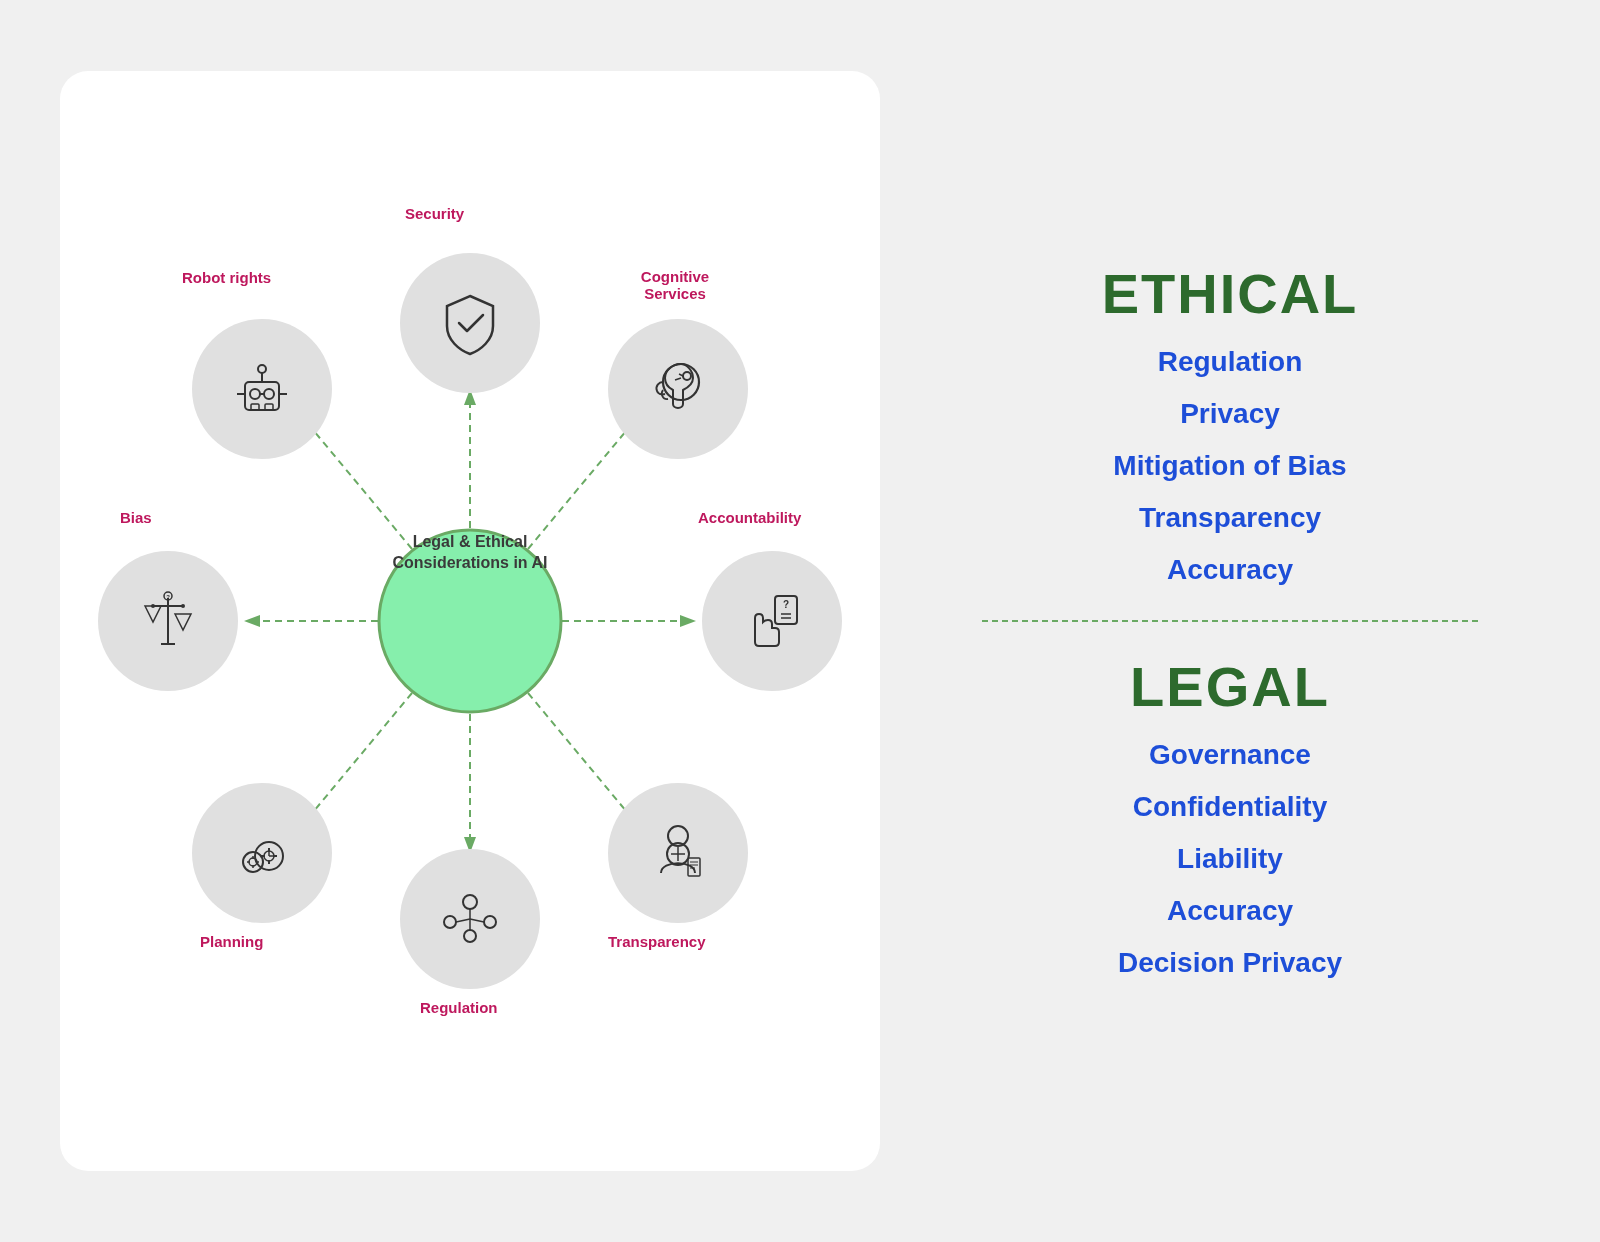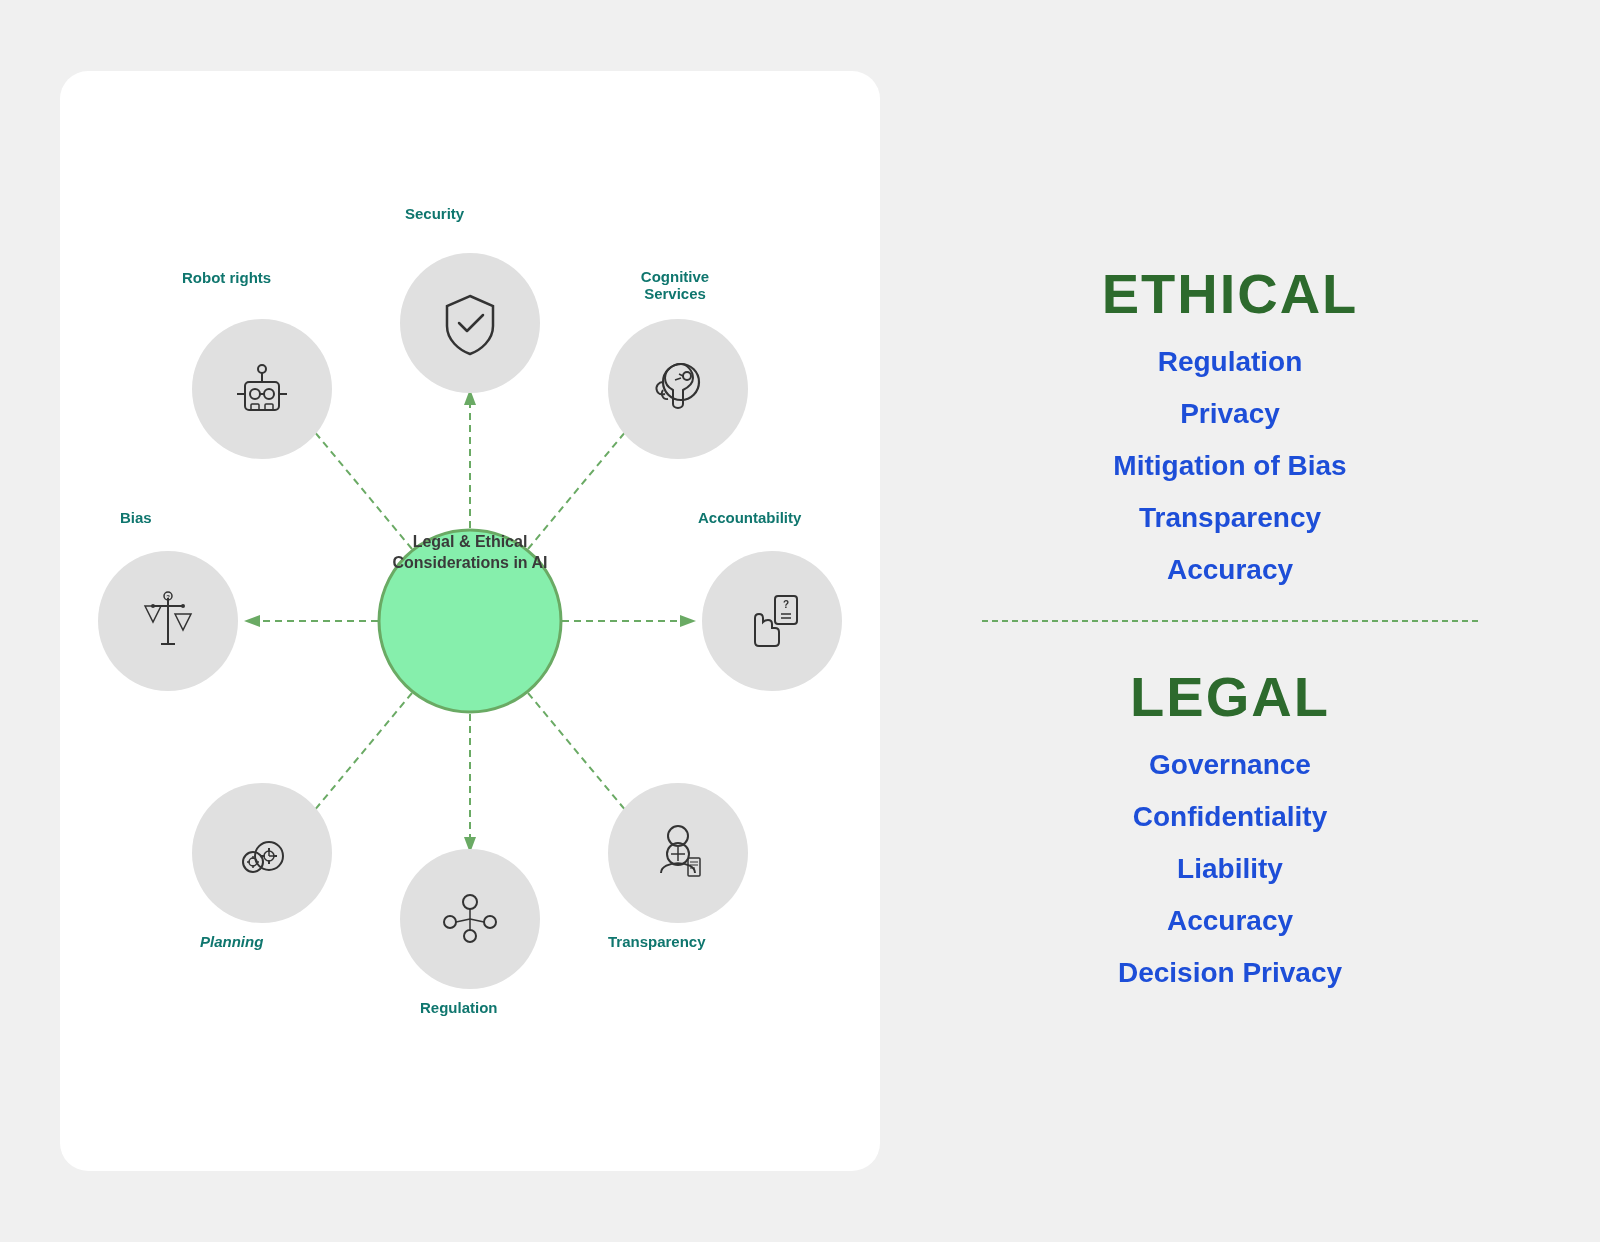--- a/index.html
+++ b/index.html
@@ -72,21 +72,21 @@
     }
     .satellite svg {
       width: 70px;
       height: 70px;
     }
     .satellite-label {
       position: absolute;
       text-align: center;
       font-size: 15px;
       font-weight: 600;
-      color: #0f766e;
+      color: #be185d;
       white-space: nowrap;
     }
     
     .lines-svg {
       position: absolute;
       top: 0; left: 0;
       width: 100%; height: 100%;
       z-index: 2;
       pointer-events: none;
     }
@@ -98,21 +98,21 @@
       align-items: center;
       gap: 0;
       padding: 20px 0;
     }
     .section-title {
       font-size: 56px;
       font-weight: 900;
       color: #2d6a2d;
       letter-spacing: 2px;
       margin-bottom: 10px;
-      margin-top: 18px;
+      margin-top: 8px;
     }
     .section-item {
       font-size: 28px;
       font-weight: 700;
       color: #1d4ed8;
       margin: 10px 0;
       text-align: center;
     }
     .divider-dashed {
       width: 80%;
@@ -238,21 +238,21 @@
           <circle cx="26" cy="44" r="10" stroke="#333" stroke-width="2" fill="none"></circle>
           <circle cx="26" cy="44" r="4" stroke="#333" stroke-width="1.5" fill="none"></circle>
           <line x1="26" y1="38" x2="26" y2="41" stroke="#333" stroke-width="1.5"></line>
           <line x1="26" y1="47" x2="26" y2="50" stroke="#333" stroke-width="1.5"></line>
           <line x1="20" y1="44" x2="23" y2="44" stroke="#333" stroke-width="1.5"></line>
           <line x1="29" y1="44" x2="32" y2="44" stroke="#333" stroke-width="1.5"></line>
           <line x1="42" y1="32" x2="42" y2="38" stroke="#333" stroke-width="1.5" marker-end="url(#arrowhead2)"></line>
           <line x1="42" y1="38" x2="46" y2="38" stroke="#333" stroke-width="1.5"></line>
         </svg>
       </div>
-      <div class="satellite-label" style="left:110px;top:832px;font-style:italic;">
+      <div class="satellite-label" style="left:110px;top:832px;">
         <span>Planning</span>
       </div>
 
       <div class="satellite" style="left:8px;top:450px;">
         <svg viewBox="0 0 70 70" fill="none" xmlns="http://www.w3.org/2000/svg">
           <line x1="35" y1="12" x2="35" y2="58" stroke="#333" stroke-width="2"></line>
           <line x1="20" y1="20" x2="50" y2="20" stroke="#333" stroke-width="2"></line>
           <circle cx="20" cy="20" r="2" fill="#333"></circle>
           <circle cx="50" cy="20" r="2" fill="#333"></circle>
           <path d="M12 20 L20 36 L28 20 Z" stroke="#333" stroke-width="1.5" fill="none"></path>

